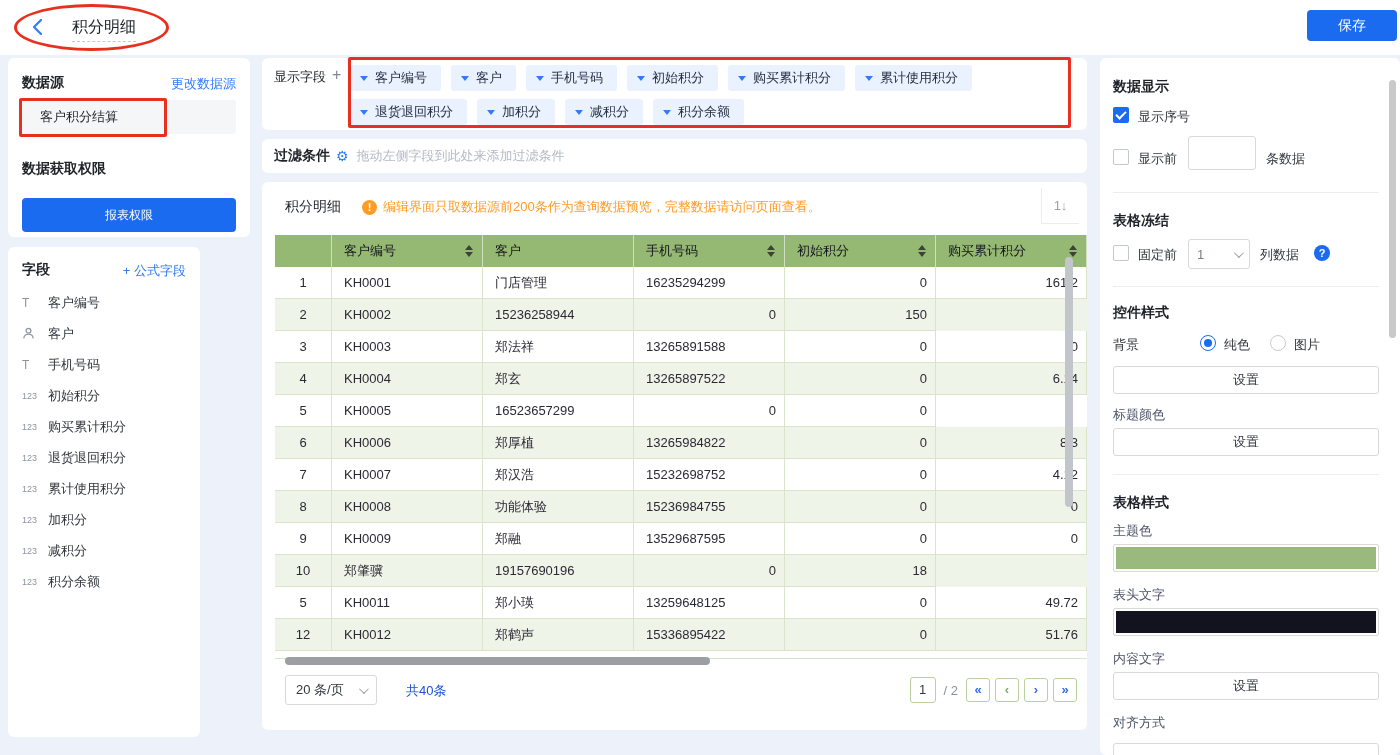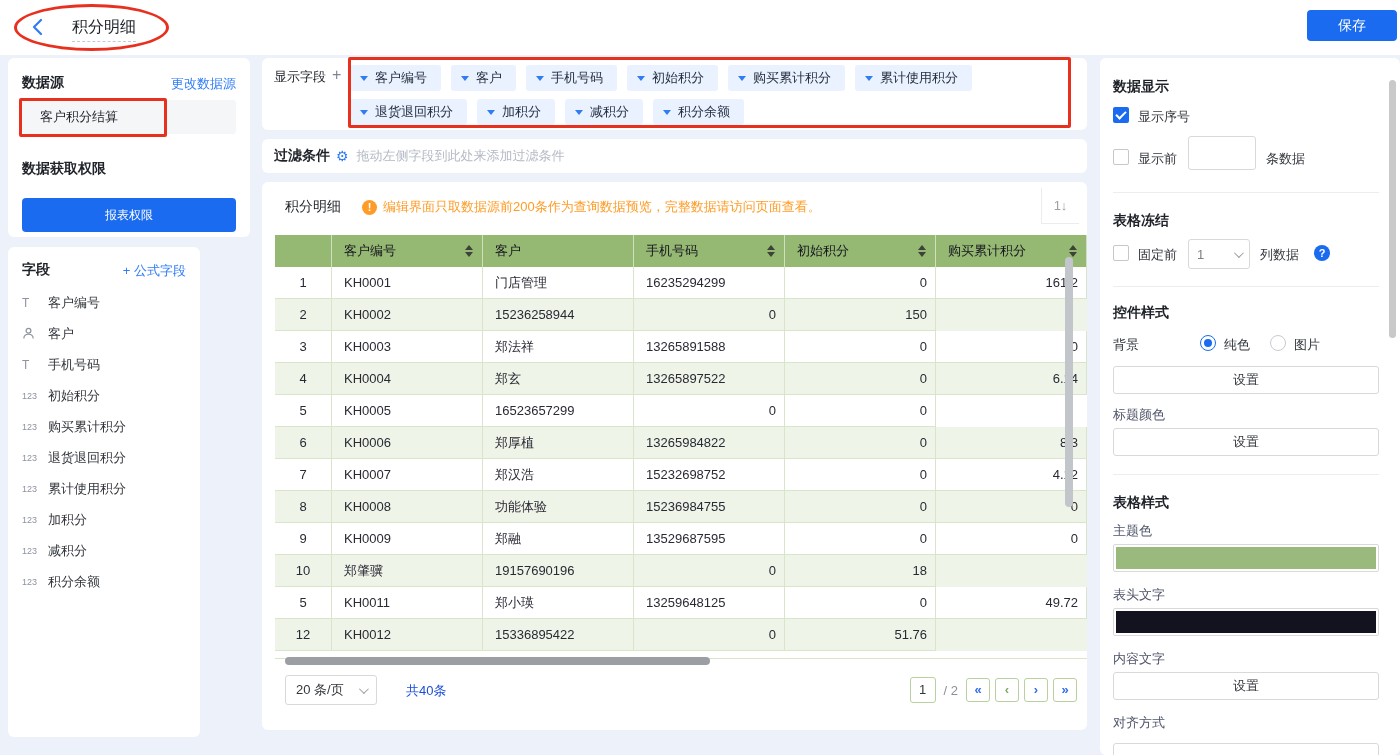--- a/index.html
+++ b/index.html
@@ -392,20 +392,21 @@
           <div class="t-cell c-center" style="width: 57px;">5</div>
           <div class="t-cell c-left" style="width: 151px;">KH0011</div>
           <div class="t-cell c-left" style="width: 151px;">郑小瑛</div>
           <div class="t-cell c-left" style="width: 151px;">13259648125</div>
           <div class="t-cell c-right" style="width: 151px;">0</div>
           <div class="t-cell c-right" style="width: 151px;">49.72</div>
         </div>
         <div class="t-row alt">
           <div class="t-cell c-center" style="width: 57px;">12</div>
           <div class="t-cell c-left" style="width: 151px;">KH0012</div>
+          <div class="t-cell c-left" style="width: 151px;">郑鹤声</div>
           <div class="t-cell c-left" style="width: 151px;">15336895422</div>
           <div class="t-cell c-right" style="width: 151px;">0</div>
           <div class="t-cell c-right" style="width: 151px;">51.76</div>
         </div>
       </div>
   </div>
   <div id="row-sliver" style="border-bottom:1px solid #d9e4ca;"></div>
   <div id="hscroll"></div>
   <div id="vscroll"></div>
 

